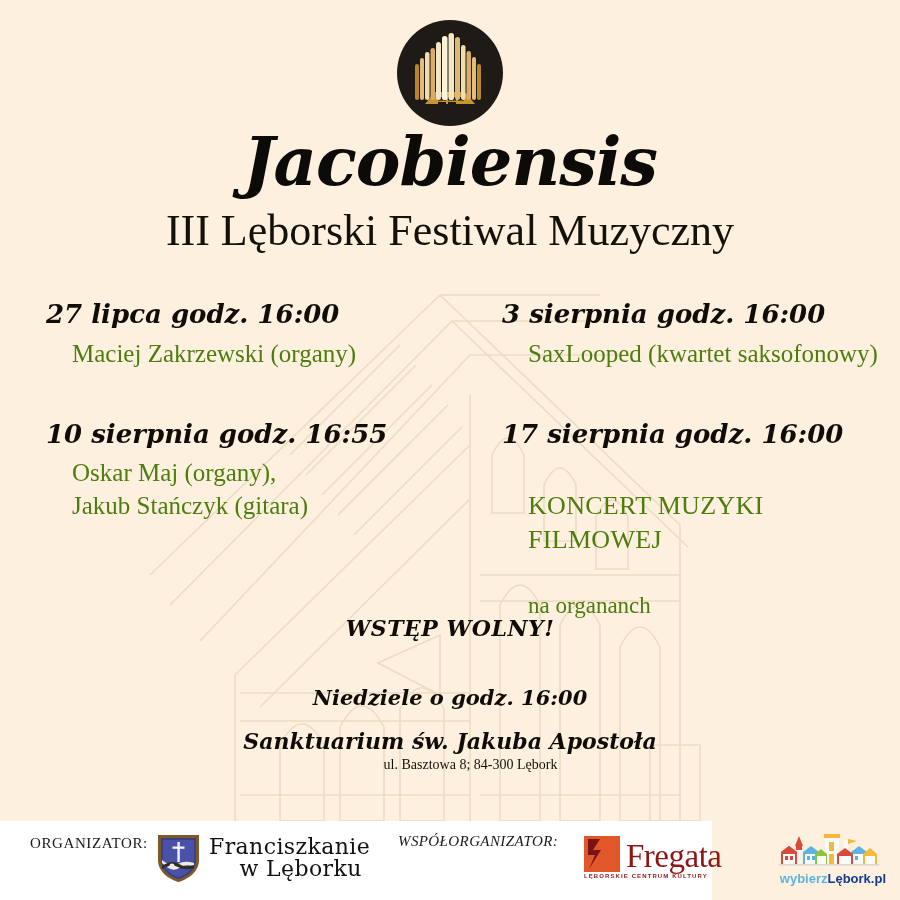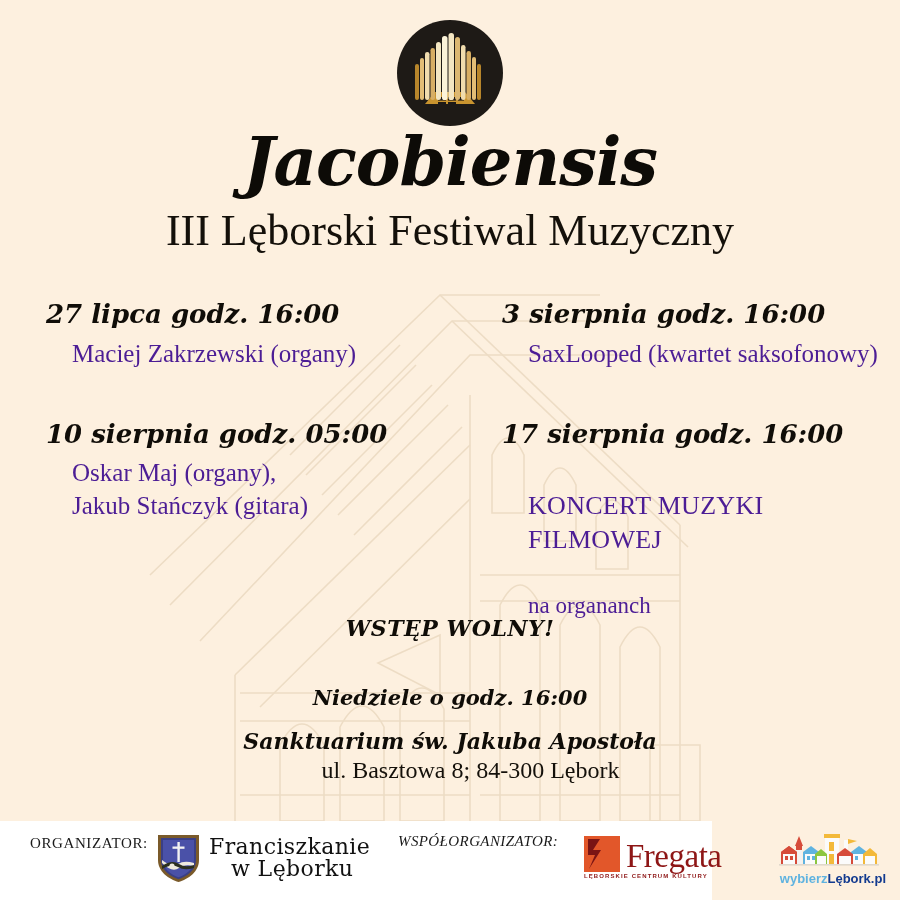--- a/index.html
+++ b/index.html
@@ -78,21 +78,21 @@
   .event-date {
     font-family:"DejaVu Serif", serif;
     font-weight:700; font-style:italic;
     font-size:26px; line-height:1.25;
     color:#100d08;
     padding-left:22px;
   }
   .event-perf {
     font-family:"Liberation Serif", serif;
     font-size:25px; line-height:1.32;
-    color:#4c1d95;
+    color:#4d7c0f;
     padding-left:48px;
     padding-top:6px;
     white-space:pre-line;
   }
   .event-perf.caps {
     padding-left:48px;
   }
   .event-perf .caps-line {
     display:block;
     font-size:26px;
@@ -125,21 +125,21 @@
     text-align:center;
     font-family:"DejaVu Serif", serif;
     font-weight:700; font-style:italic;
     font-size:22px;
     color:#0f0c07;
   }
   .address {
     position:absolute; left:0; top:757px; width:900px;
     text-align:center;
     font-family:"Liberation Serif", serif;
-    font-size:24px;
+    font-size:14px;
     color:#14100a;
     padding-left:41px;
   }
 
   
   .footer {
     position:absolute; left:0; top:821px; width:712px; height:79px;
     background:#ffffff;
   }
   .footer-inner {
@@ -157,20 +157,21 @@
     font-style:italic;
     font-size:15px; letter-spacing:.4px;
     color:#1a1a1a;
   }
 
   
   .franc-logo {
     position:absolute; left:155px; top:832px;
     display:flex; align-items:center; gap:7px;
     z-index:5;
+    text-align:center;
   }
   .franc-shield { width:47px; height:52px; display:block; }
   .franc-text {
     font-family:"DejaVu Serif", serif;
     color:#111;
     line-height:1.02;
   }
   .franc-l1 { font-size:22px; letter-spacing:.4px; }
   .franc-l2 { font-size:22px; letter-spacing:.4px; padding-left:22px; }
 
@@ -309,21 +310,21 @@
           <div class="event-date">27 lipca godz. 16:00</div>
           <div class="event-perf">Maciej Zakrzewski (organy)</div>
         </div>
 
         <div class="event event-col-right">
           <div class="event-date">3 sierpnia godz. 16:00</div>
           <div class="event-perf">SaxLooped (kwartet saksofonowy)</div>
         </div>
 
         <div class="event">
-          <div class="event-date">10 sierpnia godz. 05:00</div>
+          <div class="event-date">10 sierpnia godz. 16:55</div>
           <div class="event-perf">Oskar Maj (organy),
 Jakub Stańczyk (gitara)</div>
         </div>
 
         <div class="event event-col-right">
           <div class="event-date">17 sierpnia godz. 16:00</div>
           <div class="event-perf caps">
             <span class="caps-line">KONCERT MUZYKI
 FILMOWEJ</span>
             <span class="small-line">na organanch</span>

